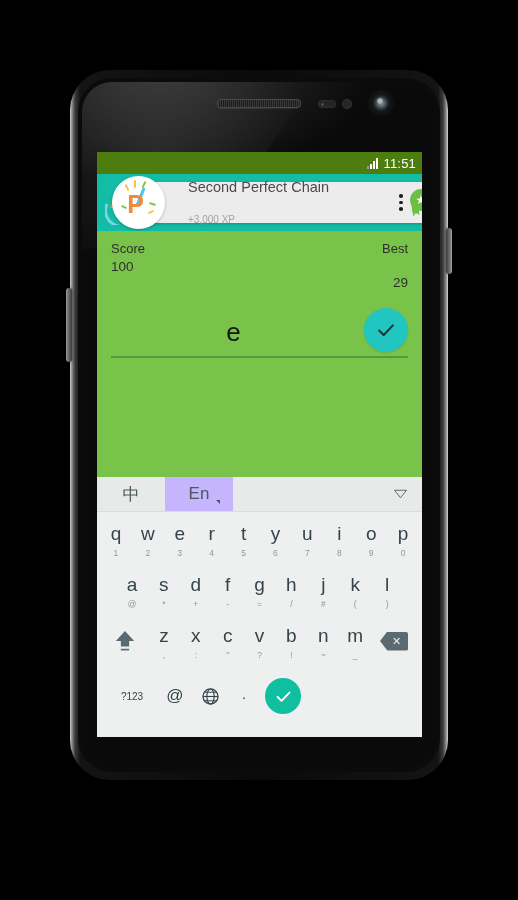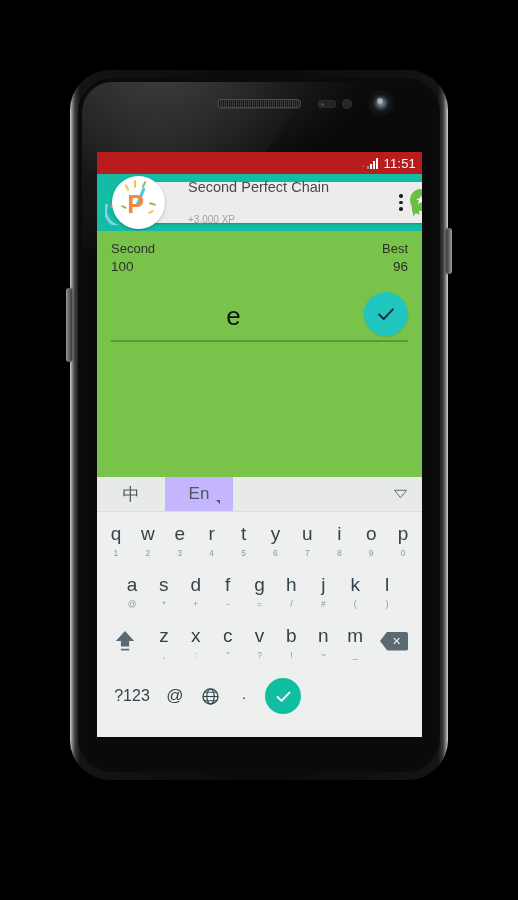--- a/index.html
+++ b/index.html
@@ -77,21 +77,21 @@
   }
 
   
   .screen{
     position:absolute; left:97px; top:152px; width:325px; height:585px;
     background:#fff; overflow:hidden;
   }
 
   
   .statusbar{
-    height:22px; background:#b91c1c; position:relative;
+    height:22px; background:#4d7c0f; position:relative;
     display:flex; align-items:center; justify-content:flex-end;
     padding-right:6px; box-sizing:border-box;padding-left:40px;
   }
   .sig-dot{width:2px;height:2px;background:#6f6f6f;border-radius:50%;margin-right:3px;align-self:flex-end;margin-bottom:7px;}
   .sig-bars{display:flex;align-items:flex-end;gap:1px;height:11px;margin-right:5px;}
   .sig-bars i{display:block;width:2px;background:#fff;}
   .sig-bars i:nth-child(1){height:3px;background:#9a9a9a;}
   .sig-bars i:nth-child(2){height:5px;}
   .sig-bars i:nth-child(3){height:8px;}
   .sig-bars i:nth-child(4){height:11px;}
@@ -162,21 +162,21 @@
     cursor:pointer;
   }
   .overflow i{width:3.5px;height:3.5px;border-radius:50%;background:#1f1f1f;display:block;}
 
   
   .game{
     position:relative; background:#79C34B; height:246px; padding:0 14px; box-sizing:border-box;
   }
   .score-row{display:flex;justify-content:space-between;padding-top:9px;}
   .score-col{display:flex;flex-direction:column;}
-  .score-col.right{align-items:flex-end;}
+  .score-col.right{align-items:flex-end;gap:16px;}
   .score-lbl{font-size:13px;color:#2F2F2F;line-height:1.35;}
   .score-val{font-size:13.5px;color:#2F2F2F;line-height:1.35;}
   .prompt-word{
     margin-top:22px; font-size:22px; color:#1F1F1F; line-height:1;
   }
   .input-row{
     position:relative; margin-top:20px; height:52px;
   }
   .typed{
     position:absolute; left:0; right:0; top:0; height:42px;
@@ -229,21 +229,21 @@
   .key-shift svg{width:22px;height:24px;}
   .key-back .bk{
     width:28px;height:19px;background:#5A6A70;position:relative;
     clip-path: polygon(26% 0,100% 0,100% 100%,26% 100%,0 50%);
     display:flex;align-items:center;justify-content:center;border-radius:2px;
   }
   .key-back .bk span{color:#EEF0F0;font-size:11px;line-height:1;padding-left:5px;}
 
   .kb-bottom{display:flex;align-items:center;height:52px;padding:0 6px;box-sizing:border-box;gap:0;}
   .kb-b{display:flex;align-items:center;justify-content:center;cursor:pointer;}
-  .kb-num{flex:0 0 52px;font-size:16px;color:#34444A;}
+  .kb-num{flex:0 0 52px;font-size:10px;color:#34444A;}
   .kb-at{flex:0 0 34px;font-size:17px;color:#34444A;}
   .kb-globe{flex:0 0 36px;}
   .kb-globe svg{width:19px;height:19px;}
   .kb-space{
     flex:1; height:30px; background:#DCDFDF; border-radius:4px;
     display:flex;align-items:center;justify-content:center;
     font-size:13.5px;color:#5A6A70; margin:0 6px; cursor:pointer;
   }
   .kb-dot{flex:0 0 32px;font-size:15px;color:#34444A;align-items:flex-end;padding-bottom:6px;}
   .kb-enter{
@@ -319,26 +319,26 @@
       <div class="overflow">
         <i></i>
           <i></i>
           <i></i>
       </div>
     </div>
 
     <div class="game">
       <div class="score-row">
         <div class="score-col">
-          <div class="score-lbl">Second</div>
+          <div class="score-lbl">Score</div>
           <div class="score-val">100</div>
         </div>
         <div class="score-col right">
           <div class="score-lbl">Best</div>
-          <div class="score-val">96</div>
+          <div class="score-val">29</div>
         </div>
       </div>
 
 
       <div class="input-row">
         <div class="typed">e</div>
         <div class="input-underline"></div>
         <div class="submit-fab">
           <svg viewBox="0 0 24 24">
             <path d="M4.5 12.5l5 5 10-10.5" fill="none" stroke="#15343a" stroke-width="2.2" stroke-linecap="round" stroke-linejoin="round"></path>

